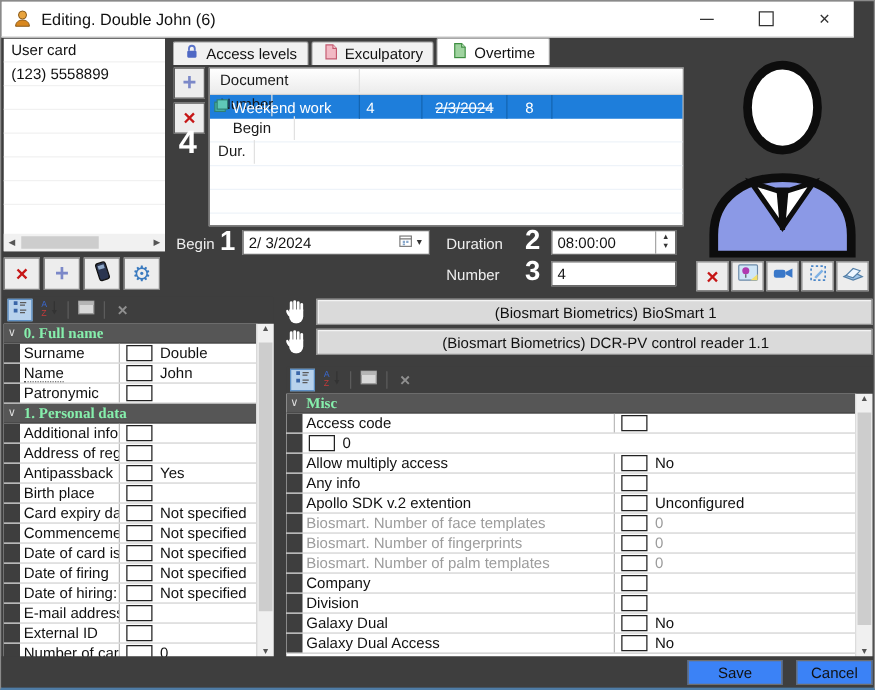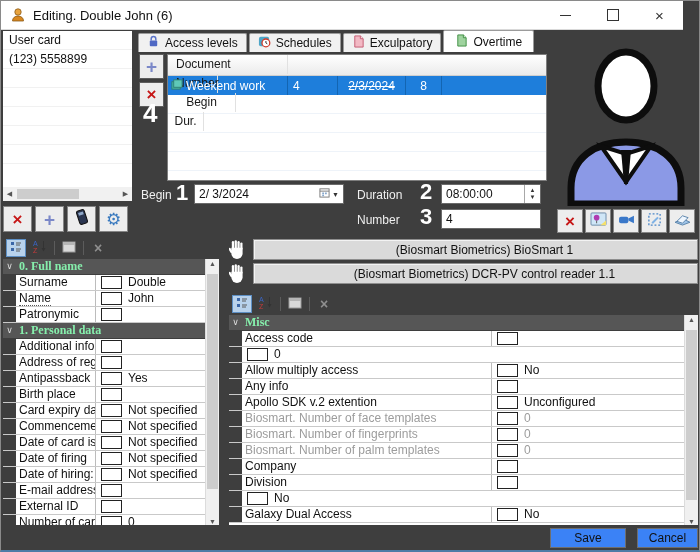--- a/index.html
+++ b/index.html
@@ -190,28 +190,20 @@
   <div class="tabstrip">
     <div class="tab">
       <span><svg width="13" height="13" viewBox="0 0 14 14">
             <path d="M4.5 6V4.2a2.5 2.5 0 0 1 5 0V6" fill="none" stroke="#5b74c9" stroke-width="1.6"></path>
             <rect x="3" y="6" width="8" height="6" rx="1" fill="#4f68c4"></rect>
           </svg></span>
       <span>Access levels</span>
     </div>
     <div class="tab">
       <span><svg width="13" height="13" viewBox="0 0 14 14">
-            <rect x="1" y="2" width="11" height="10" rx="2" fill="#4da6c8"></rect>
-            <circle cx="8.5" cy="8.5" r="4.2" fill="#fff" stroke="#d03a2a" stroke-width="1.4"></circle>
-            <path d="M8.5 6.5v2l1.5 1" stroke="#222" stroke-width="1" fill="none"></path>
-          </svg></span>
-      <span>Schedules</span>
-    </div>
-    <div class="tab">
-      <span><svg width="13" height="13" viewBox="0 0 14 14">
             <path d="M3 1h6l3 3v9H3z" fill="#f2b9c4" stroke="#c4596f" stroke-width="1"></path>
             <path d="M9 1v3h3" fill="#fbe3e8" stroke="#c4596f" stroke-width="1"></path>
           </svg></span>
       <span>Exculpatory</span>
     </div>
     <div class="tab active">
       <span><svg width="13" height="13" viewBox="0 0 14 14">
             <path d="M3 1h6l3 3v9H3z" fill="#9fd39f" stroke="#3e8e41" stroke-width="1"></path>
             <path d="M9 1v3h3" fill="#d6eed6" stroke="#3e8e41" stroke-width="1"></path>
           </svg></span>
@@ -619,20 +611,21 @@
       <div class="prow">
           <span class="indent"></span>
           <span class="plabel">Division</span>
           <span class="pcheckcol">
             <span class="pcheck"></span>
           </span>
           <span class="pvalue"></span>
         </div>
       <div class="prow">
           <span class="indent"></span>
+          <span class="plabel">Galaxy Dual</span>
           <span class="pcheckcol">
             <span class="pcheck"></span>
           </span>
           <span class="pvalue">No</span>
         </div>
       <div class="prow">
           <span class="indent"></span>
           <span class="plabel">Galaxy Dual Access</span>
           <span class="pcheckcol">
             <span class="pcheck"></span>

